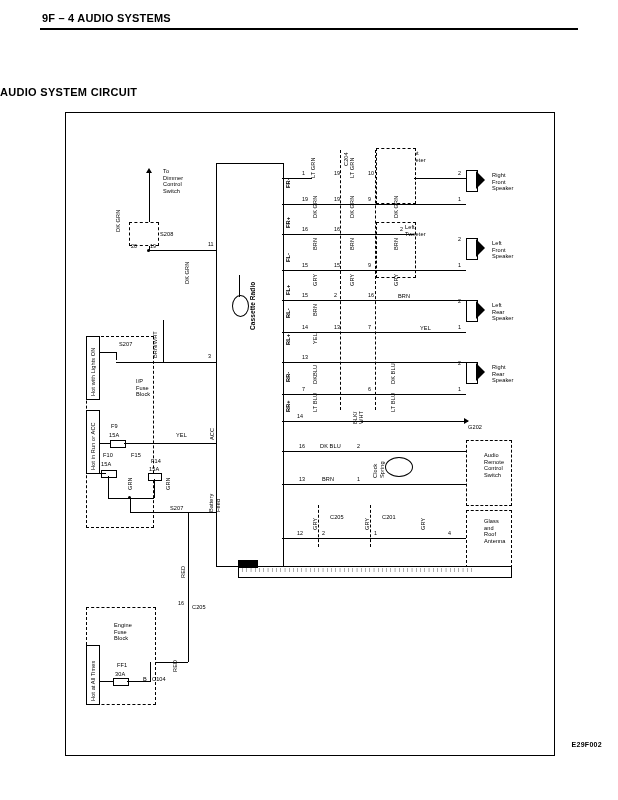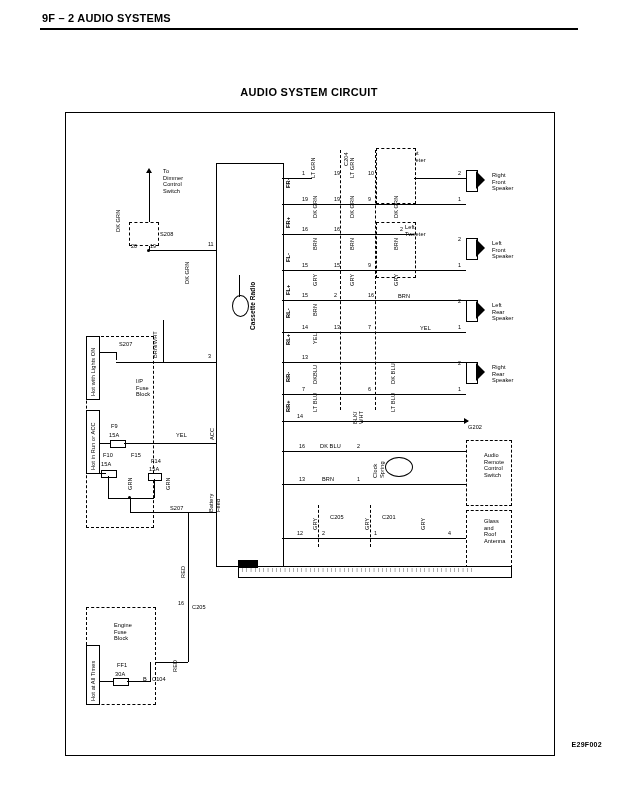--- a/index.html
+++ b/index.html
@@ -3,21 +3,21 @@
 <meta charset="utf-8">
 <style>
   html,body{margin:0;padding:0;background:#fff;}
   body{width:618px;height:800px;font-family:"Liberation Sans",sans-serif;color:#000;position:relative;overflow:hidden;}
   #page{position:absolute;left:0;top:0;width:618px;height:800px;background:#fff;}
 
   .hdr-rule{position:absolute;left:40px;top:28px;width:538px;height:2px;background:#000;}
   .hdr-text{position:absolute;left:42px;top:12px;font-size:11px;font-weight:bold;letter-spacing:0.2px;}
 
   .title1{position:absolute;left:0;top:48px;width:618px;text-align:center;font-size:19px;font-weight:bold;letter-spacing:0.3px;}
-  .title2{position:absolute;left:0;top:86px;width:618px;text-align:center;font-size:11px;font-weight:bold;letter-spacing:0.3px;}
+  .title2{position:absolute;left:0;top:86px;width:618px;font-size:11px;font-weight:bold;letter-spacing:0.3px;}
 
   .frame{position:absolute;left:65px;top:112px;width:488px;height:642px;border:1.5px solid #000;}
 
   .code{position:absolute;right:8px;bottom:6px;font-size:7px;font-weight:bold;letter-spacing:0.3px;}
 
   
   .ln{position:absolute;background:#000;}
   .h1px{height:1px;}
   .v1px{width:1px;}
   .h2px{height:2px;}
@@ -39,21 +39,21 @@
   .spk .cone{position:absolute;left:10px;top:1px;width:0;height:0;border-top:9px solid transparent;border-bottom:9px solid transparent;border-left:9px solid #000;}
 
   .coil{position:absolute;border:1px solid #000;border-radius:50%;}
   .connbar{position:absolute;border:1px solid #000;background:#fff;}
 </style>
 </head>
 <body>
 
 <div id="page">
 
-  <div class="hdr-text">9F – 2 AUDIO SYSTEMS</div>
+  <div class="hdr-text">9F – 4 AUDIO SYSTEMS</div>
   <div class="hdr-rule"></div>
 
   <div class="title2">AUDIO SYSTEM CIRCUIT</div>
 
   <div class="frame"></div>
   <div class="code" style="right:16px;bottom:52px;">E29F002</div>
 
   <div class="box" style="left:216px;top:163px;width:66px;height:402px;"></div>
   <div class="lbl vert b" style="left:249px;top:330px;font-size:6.5px;">Cassette Radio</div>
 

